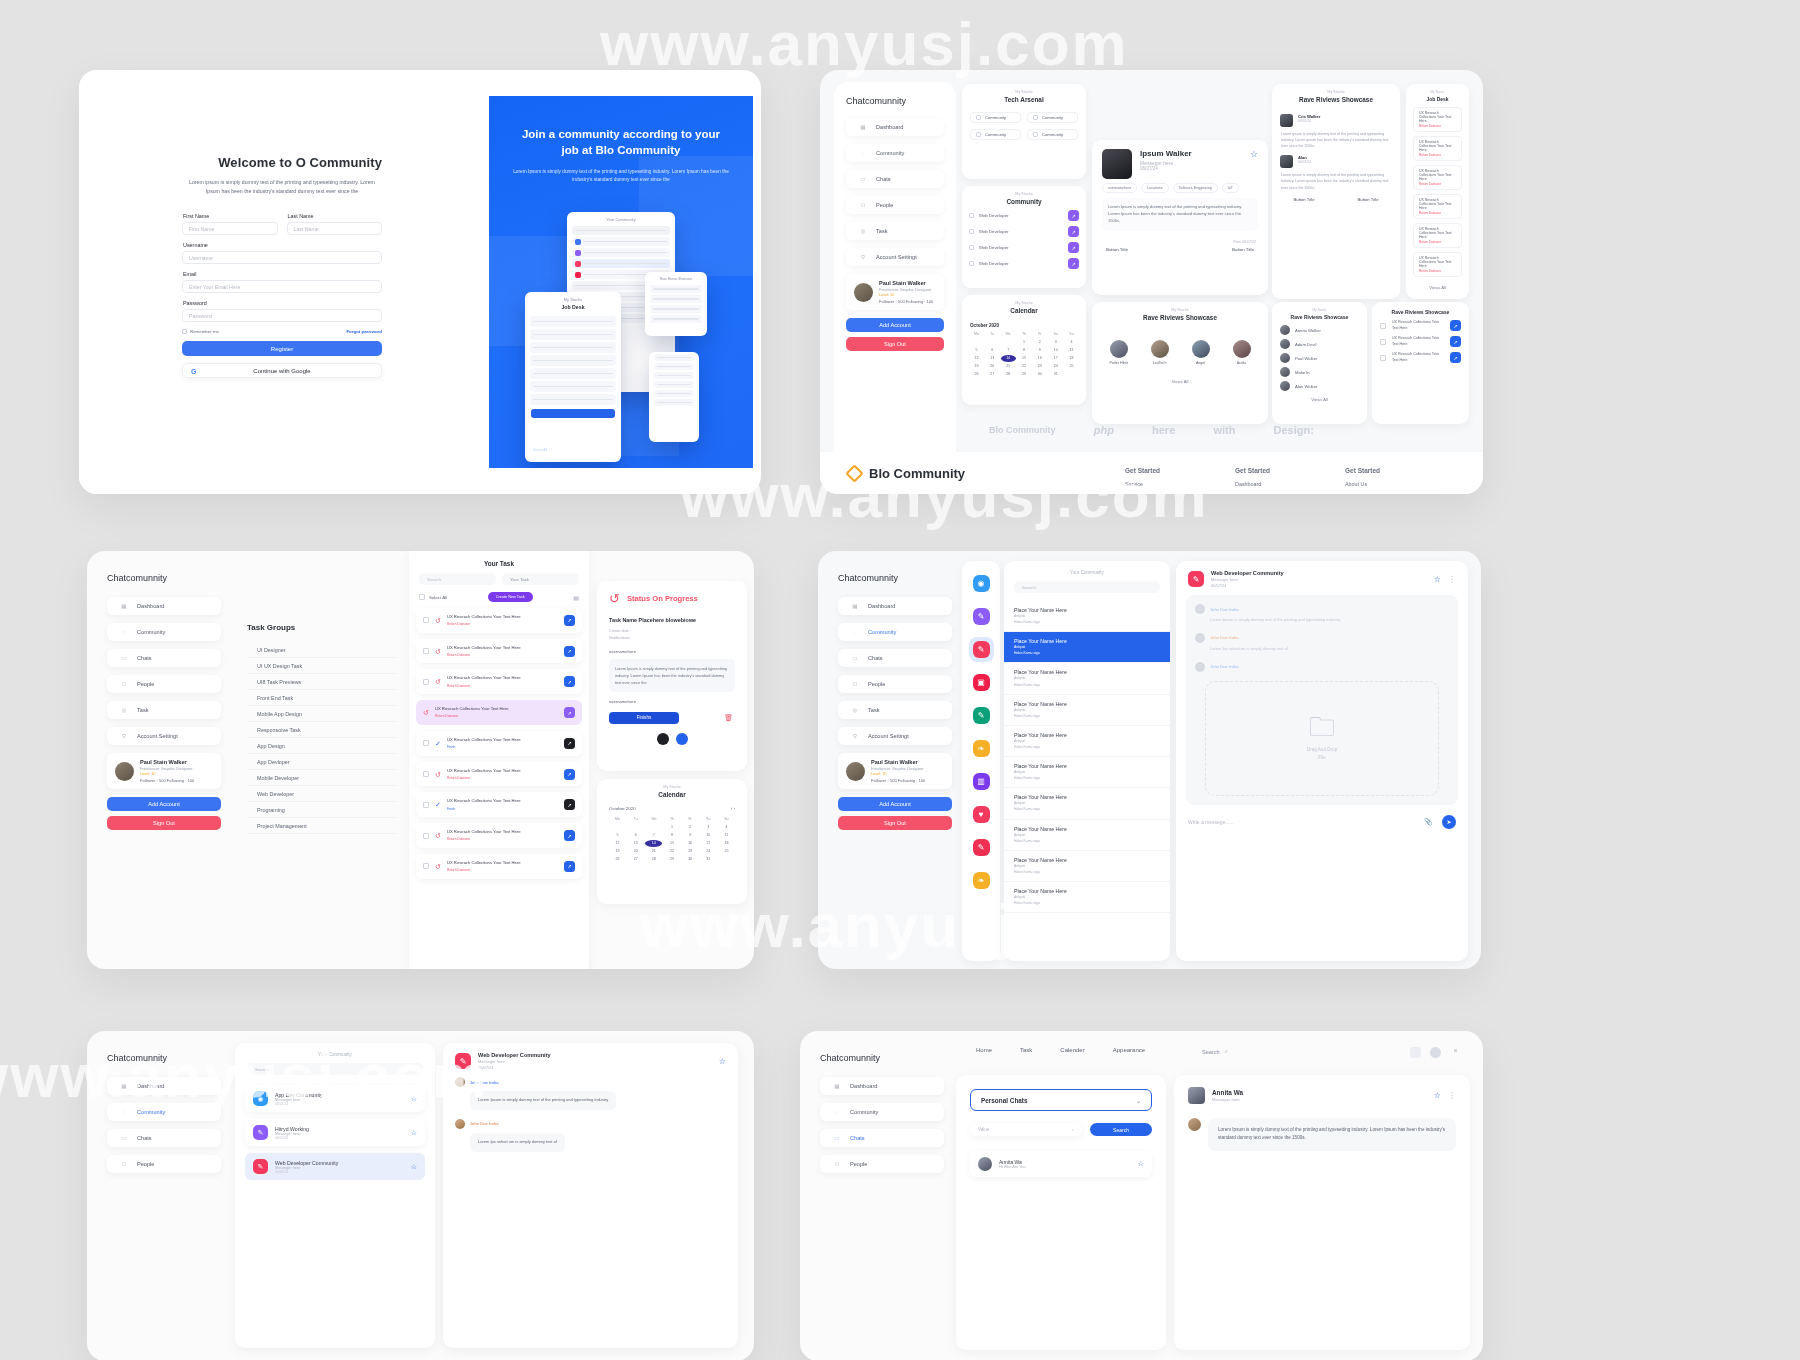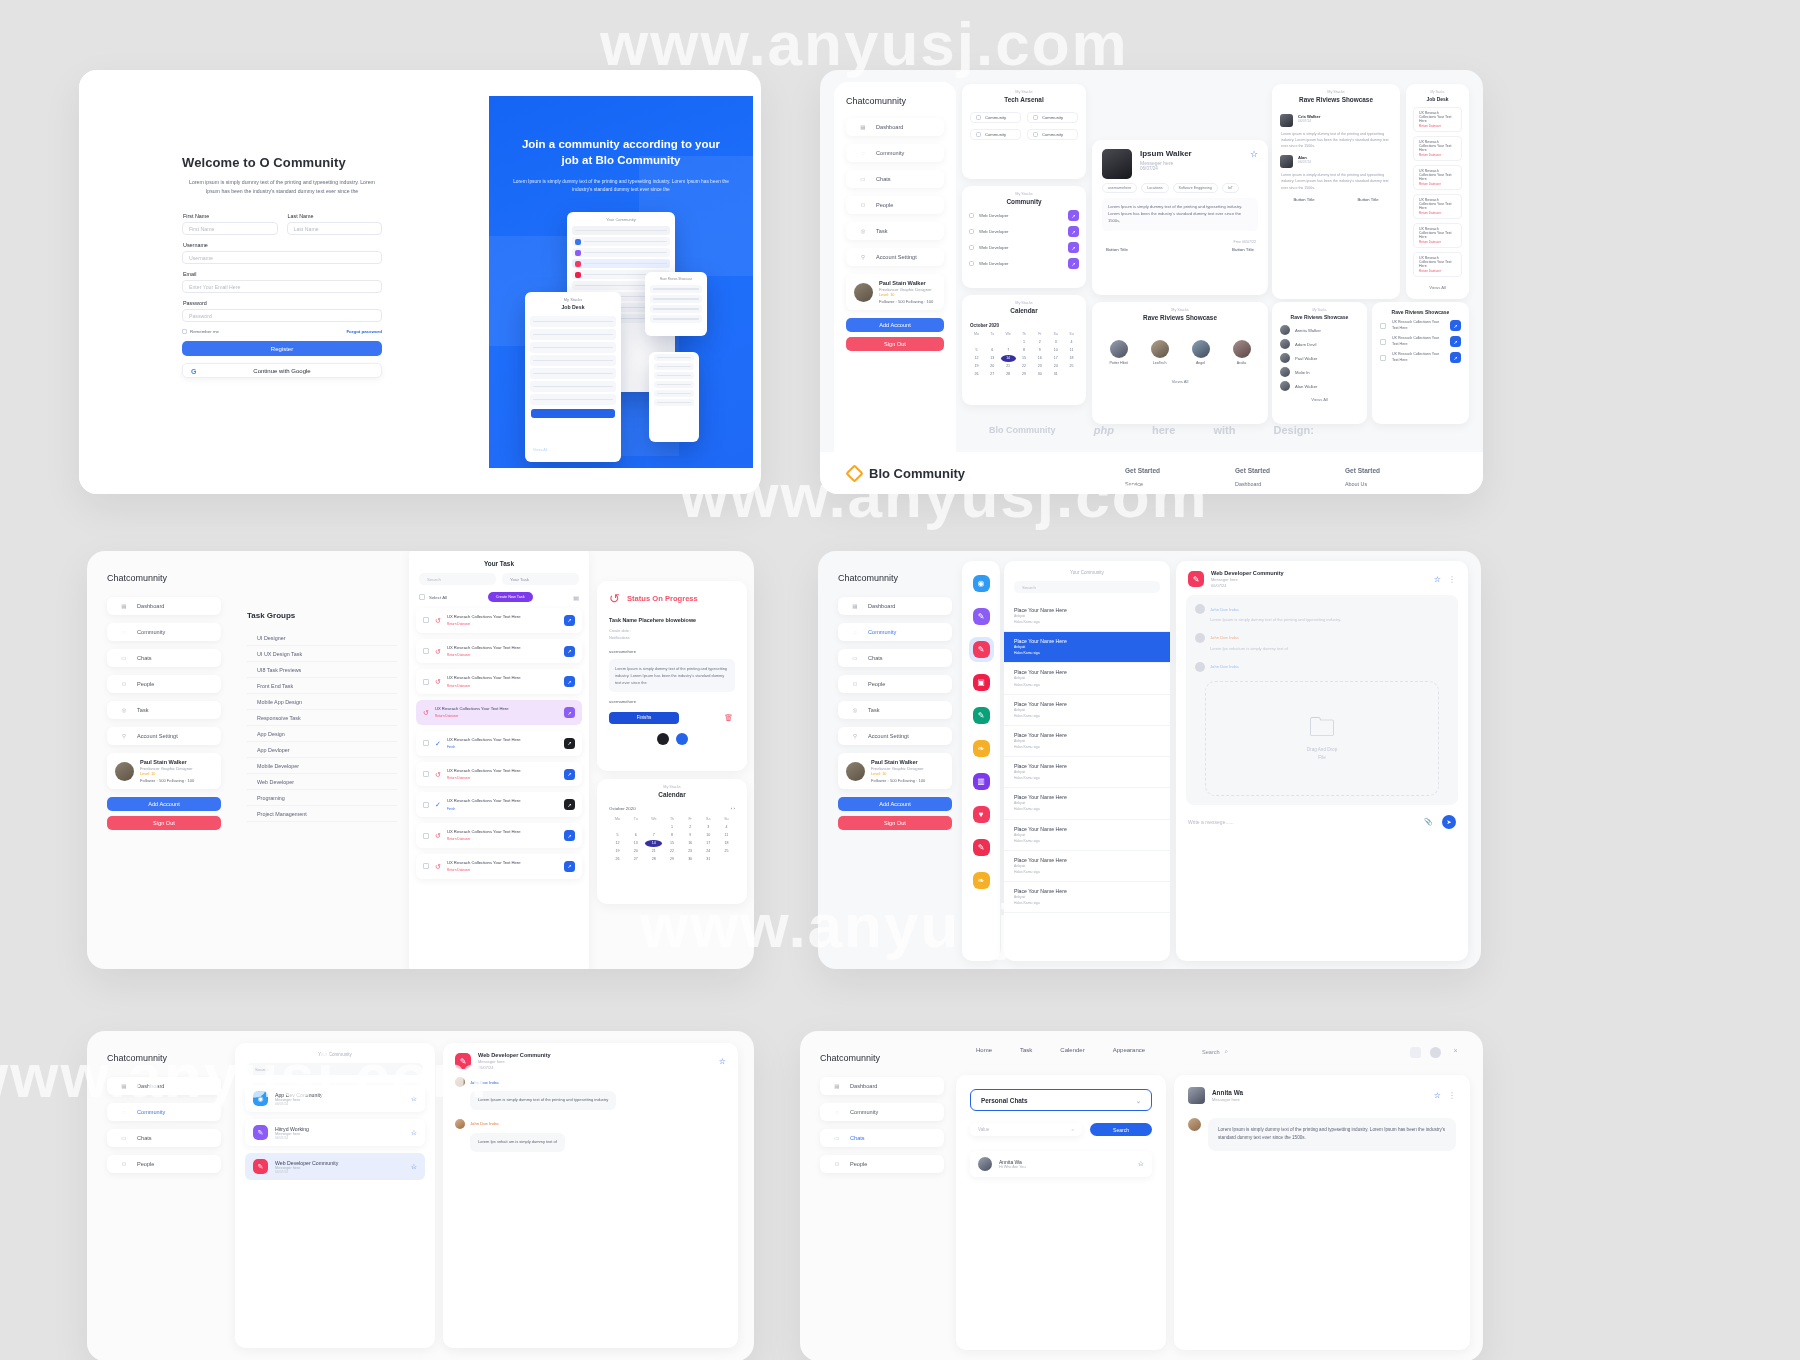--- a/index.html
+++ b/index.html
@@ -29,42 +29,42 @@
   .c1{ left:79px;  top:70px;  width:682px; height:424px; }
   .c2{ left:820px; top:70px;  width:663px; height:424px; background:#f7f8fa;}
   .c3{ left:87px;  top:551px; width:667px; height:418px; background:#fbfbfc;}
   .c4{ left:818px; top:551px; width:663px; height:418px; background:#f7f8fa;}
   .c5{ left:87px;  top:1031px;width:667px; height:330px; background:#fbfbfc;}
   .c6{ left:800px; top:1031px;width:683px; height:330px; background:#fbfbfc;}
 
   
   .reg-wrap{ position:absolute; left:0; top:0; width:410px; height:100%; background:#fff;}
   .reg-inner{ position:absolute; left:103px; top:85px; width:200px;}
-  .reg-title{ font-size:13px; font-weight:600; text-align:left; letter-spacing:.1px;}
+  .reg-title{ font-size:13px; font-weight:600; text-align:right; letter-spacing:.1px;}
   .reg-sub{ font-size:5.2px; line-height:1.65; color:#63697a; text-align:center; margin-top:8px;}
   .f-label{ font-size:5.4px; color:#2b2f38; margin:0 0 3px 1px;}
   .f-input{ height:13px; border:1px solid #e7e9ef; border-radius:4px; background:#fff;
             font-size:5.2px; color:#b6bac5; display:flex; align-items:center; padding:0 6px;}
   .row2{ display:flex; gap:9px; }
   .row2>div{ flex:1; }
   .fgroup{ margin-top:7px;}
   .chkline{ display:flex; justify-content:space-between; align-items:center; margin-top:7px;}
   .chkline .left{ display:flex; align-items:center; gap:3px; font-size:4.4px; color:#6a7081;}
   .mini-box{ width:5px; height:5px; border:1px solid #cfd3de; border-radius:1px;}
   .fp{ font-size:4.4px; color:#2563eb; font-weight:700;}
   .btn-reg{ margin-top:7px; height:15px; border-radius:5px; background:#3b74f2; color:#fff;
             font-size:6px; display:flex; align-items:center; justify-content:center;}
   .btn-goo{ margin-top:7px; height:15px; border-radius:5px; background:#fff; border:1px solid #eceef3;
             font-size:6px; display:flex; align-items:center; justify-content:center; position:relative; color:#2b2f38;
             box-shadow:0 2px 6px rgba(0,0,0,.05);}
   .goo-g{ position:absolute; left:8px; top:50%; transform:translateY(-50%); font-weight:700; font-size:7px; color:#4285F4;}
 
   .hero{ position:absolute; left:410px; top:26px; width:264px; height:372px;
          background:linear-gradient(160deg,#1565f5 0%,#1f6ffb 45%,#1e6af7 100%); overflow:hidden;}
-  .hero h2{ color:#fff; font-size:11.5px; text-align:center; margin:40px 26px 0; line-height:1.4; font-weight:600;}
+  .hero h2{ color:#fff; font-size:11.5px; text-align:center; margin:30px 26px 0; line-height:1.4; font-weight:600;}
   .hero p{ color:#d9e6ff; font-size:4.8px; text-align:center; margin:10px 24px 0; line-height:1.6;}
   .hero-sq{ position:absolute; background:rgba(255,255,255,.07); }
   .mock{ position:absolute; background:#fff; border-radius:6px; box-shadow:0 10px 24px rgba(0,20,70,.25); overflow:hidden;}
   .mock .mhead{ font-size:4px; color:#8a90a0; text-align:center; padding:5px 0 2px;}
   .mock .mtitle{ font-size:5.2px; font-weight:600; text-align:center; padding-bottom:4px;}
   .mrow{ height:9px; margin:2px 5px; border-radius:3px; background:#f6f7fa; display:flex; align-items:center; padding:0 3px; gap:3px;}
   .mdot{ width:6px; height:6px; border-radius:2px; background:#3b74f2;}
   .mline{ height:1.4px; background:#e2e5ec; border-radius:1px; flex:1;}
 
   
@@ -747,21 +747,21 @@
           <div class="prole">Freelancer Graphic Designer</div>
           <div class="plevel">Level: 10</div>
           <div class="pstats">Follower : 500      Following : 100</div>
         </div>
       </div>
       <div class="btn-blue">Add Account</div>
       <div class="btn-red">Sign Out</div>
     </div>
   </div>
 
-  <div style="position:absolute;left:160px;top:60px;width:150px;">
+  <div style="position:absolute;left:160px;top:72px;width:150px;">
     <div class="tg-title">Task Groups</div>
     <div style="margin-top:10px">
       <div class="tg-item">UI Designer</div>
       <div class="tg-item">UI UX Design Task</div>
       <div class="tg-item">UI8 Task Previews</div>
       <div class="tg-item">Front End Task</div>
       <div class="tg-item">Mobile App Design</div>
       <div class="tg-item">Responsoive Task</div>
       <div class="tg-item">App Design</div>
       <div class="tg-item">App Devloper</div>

